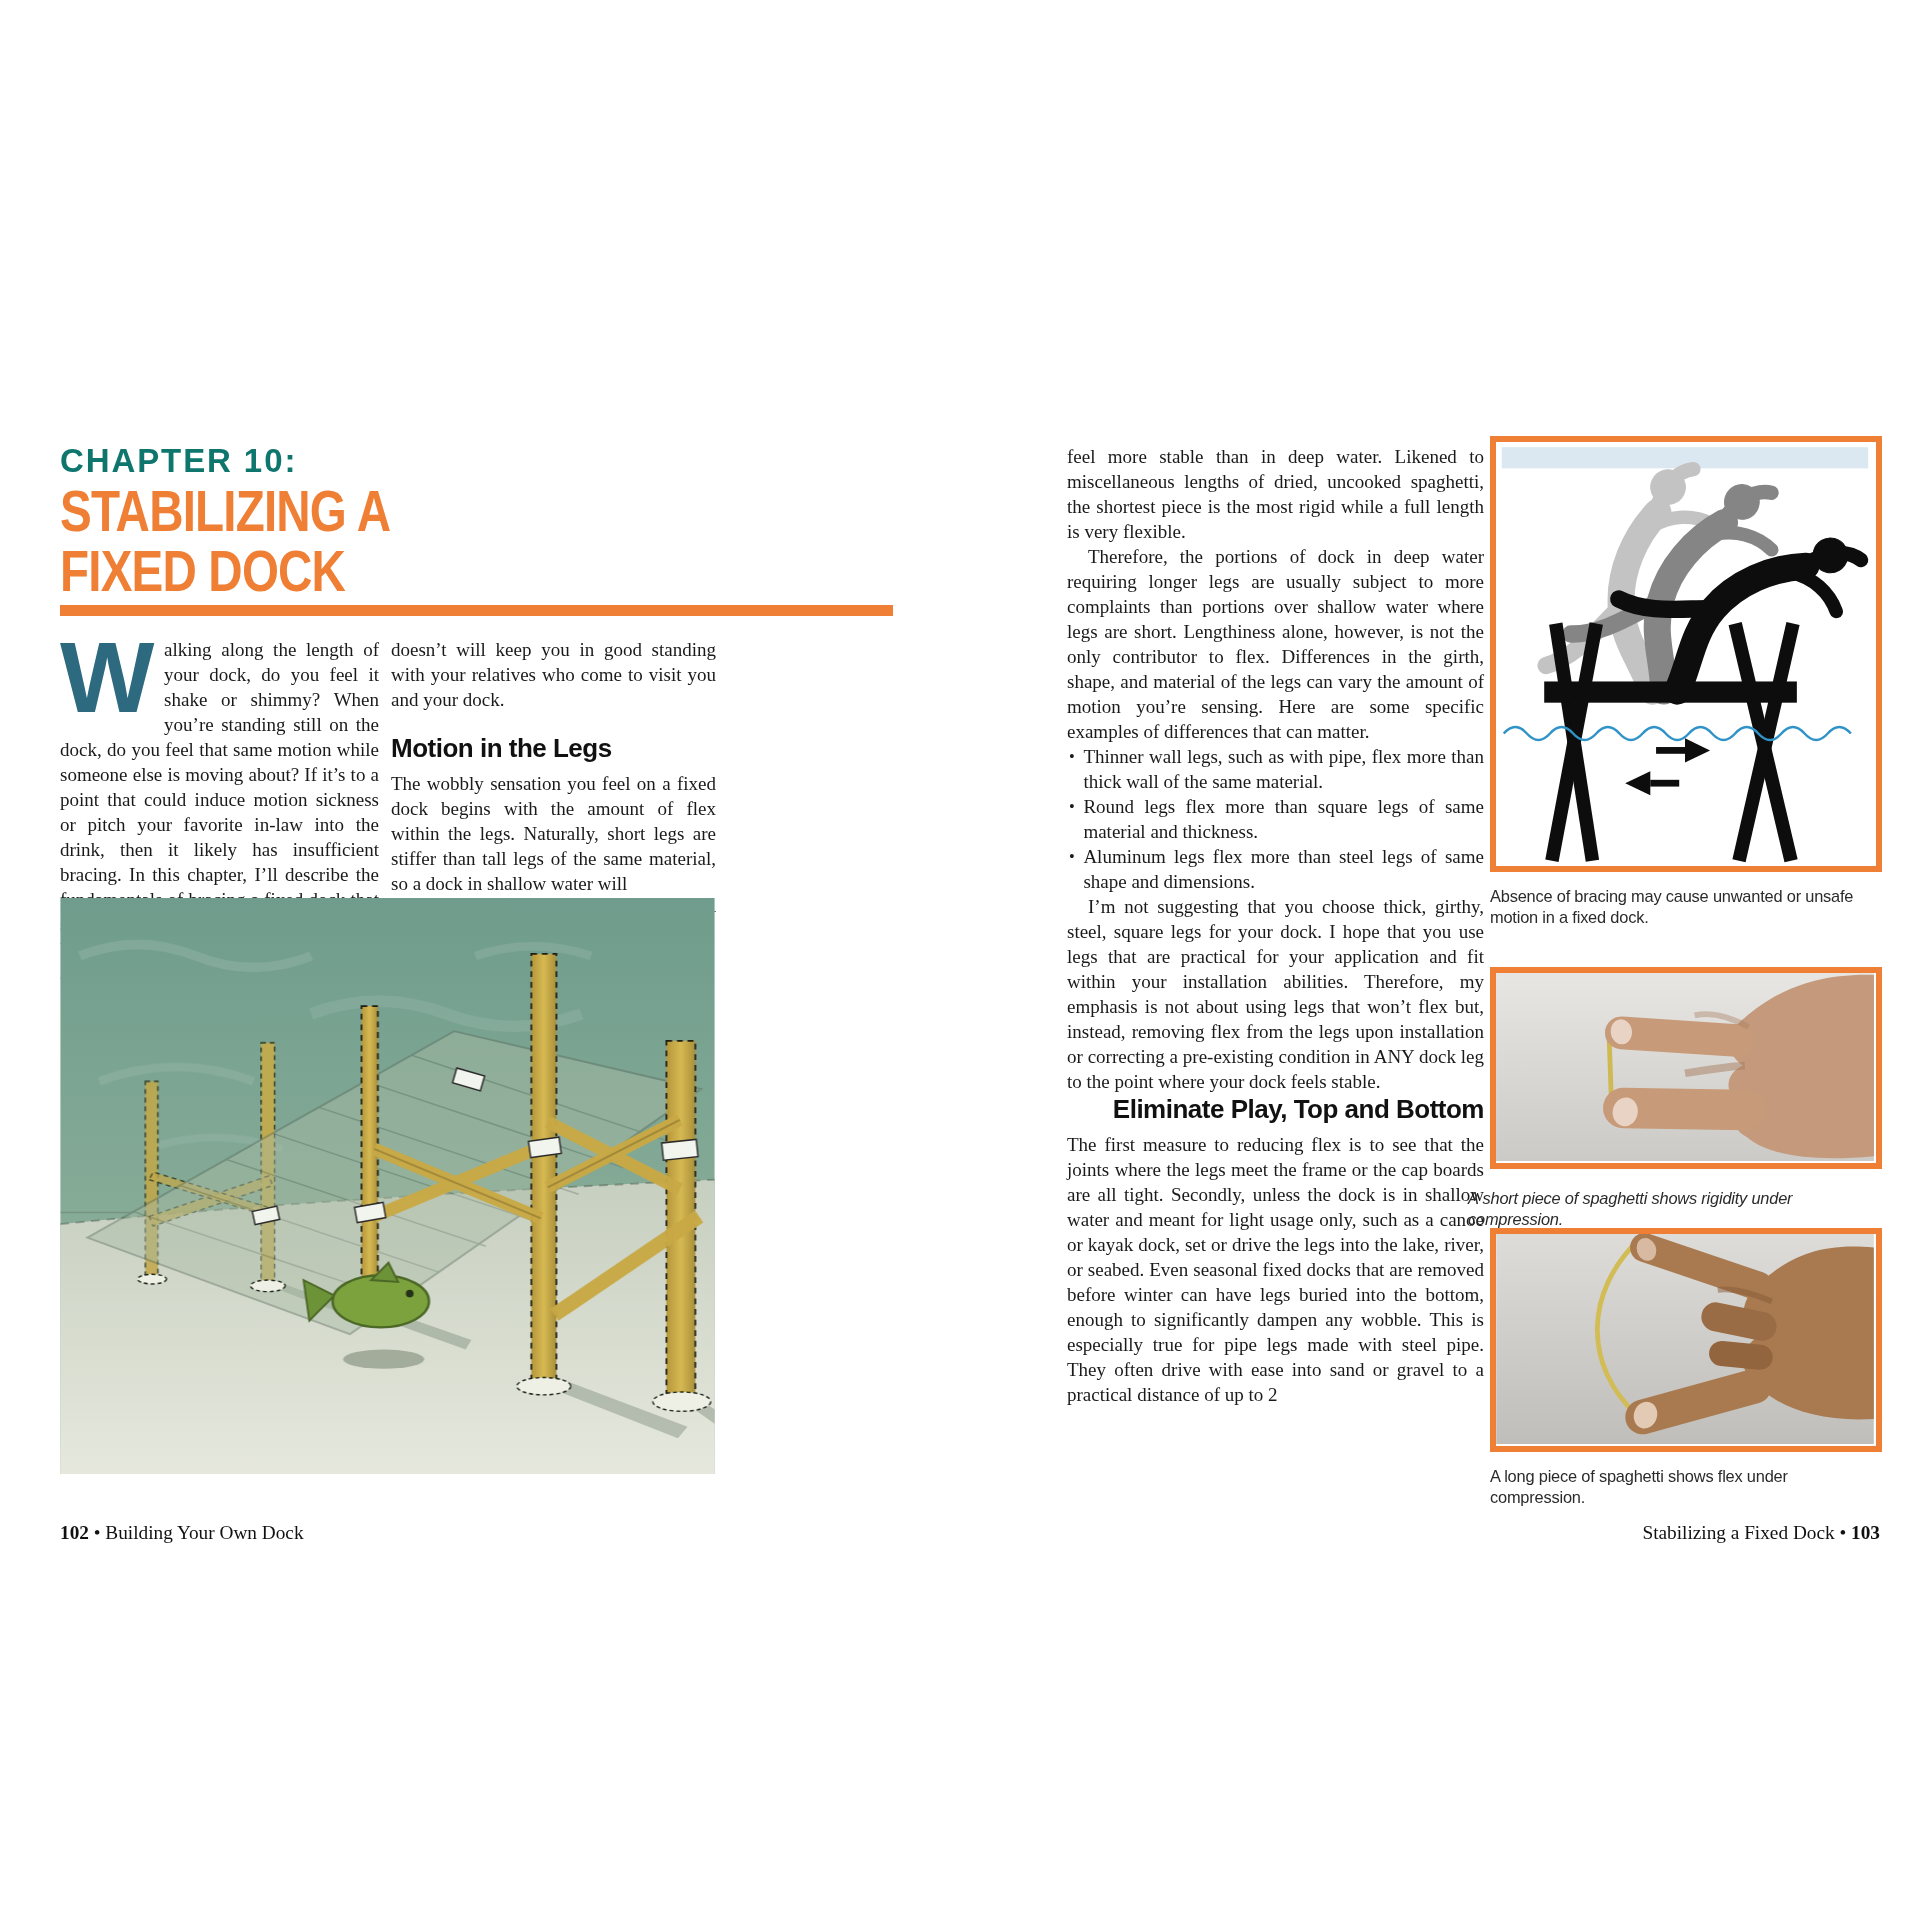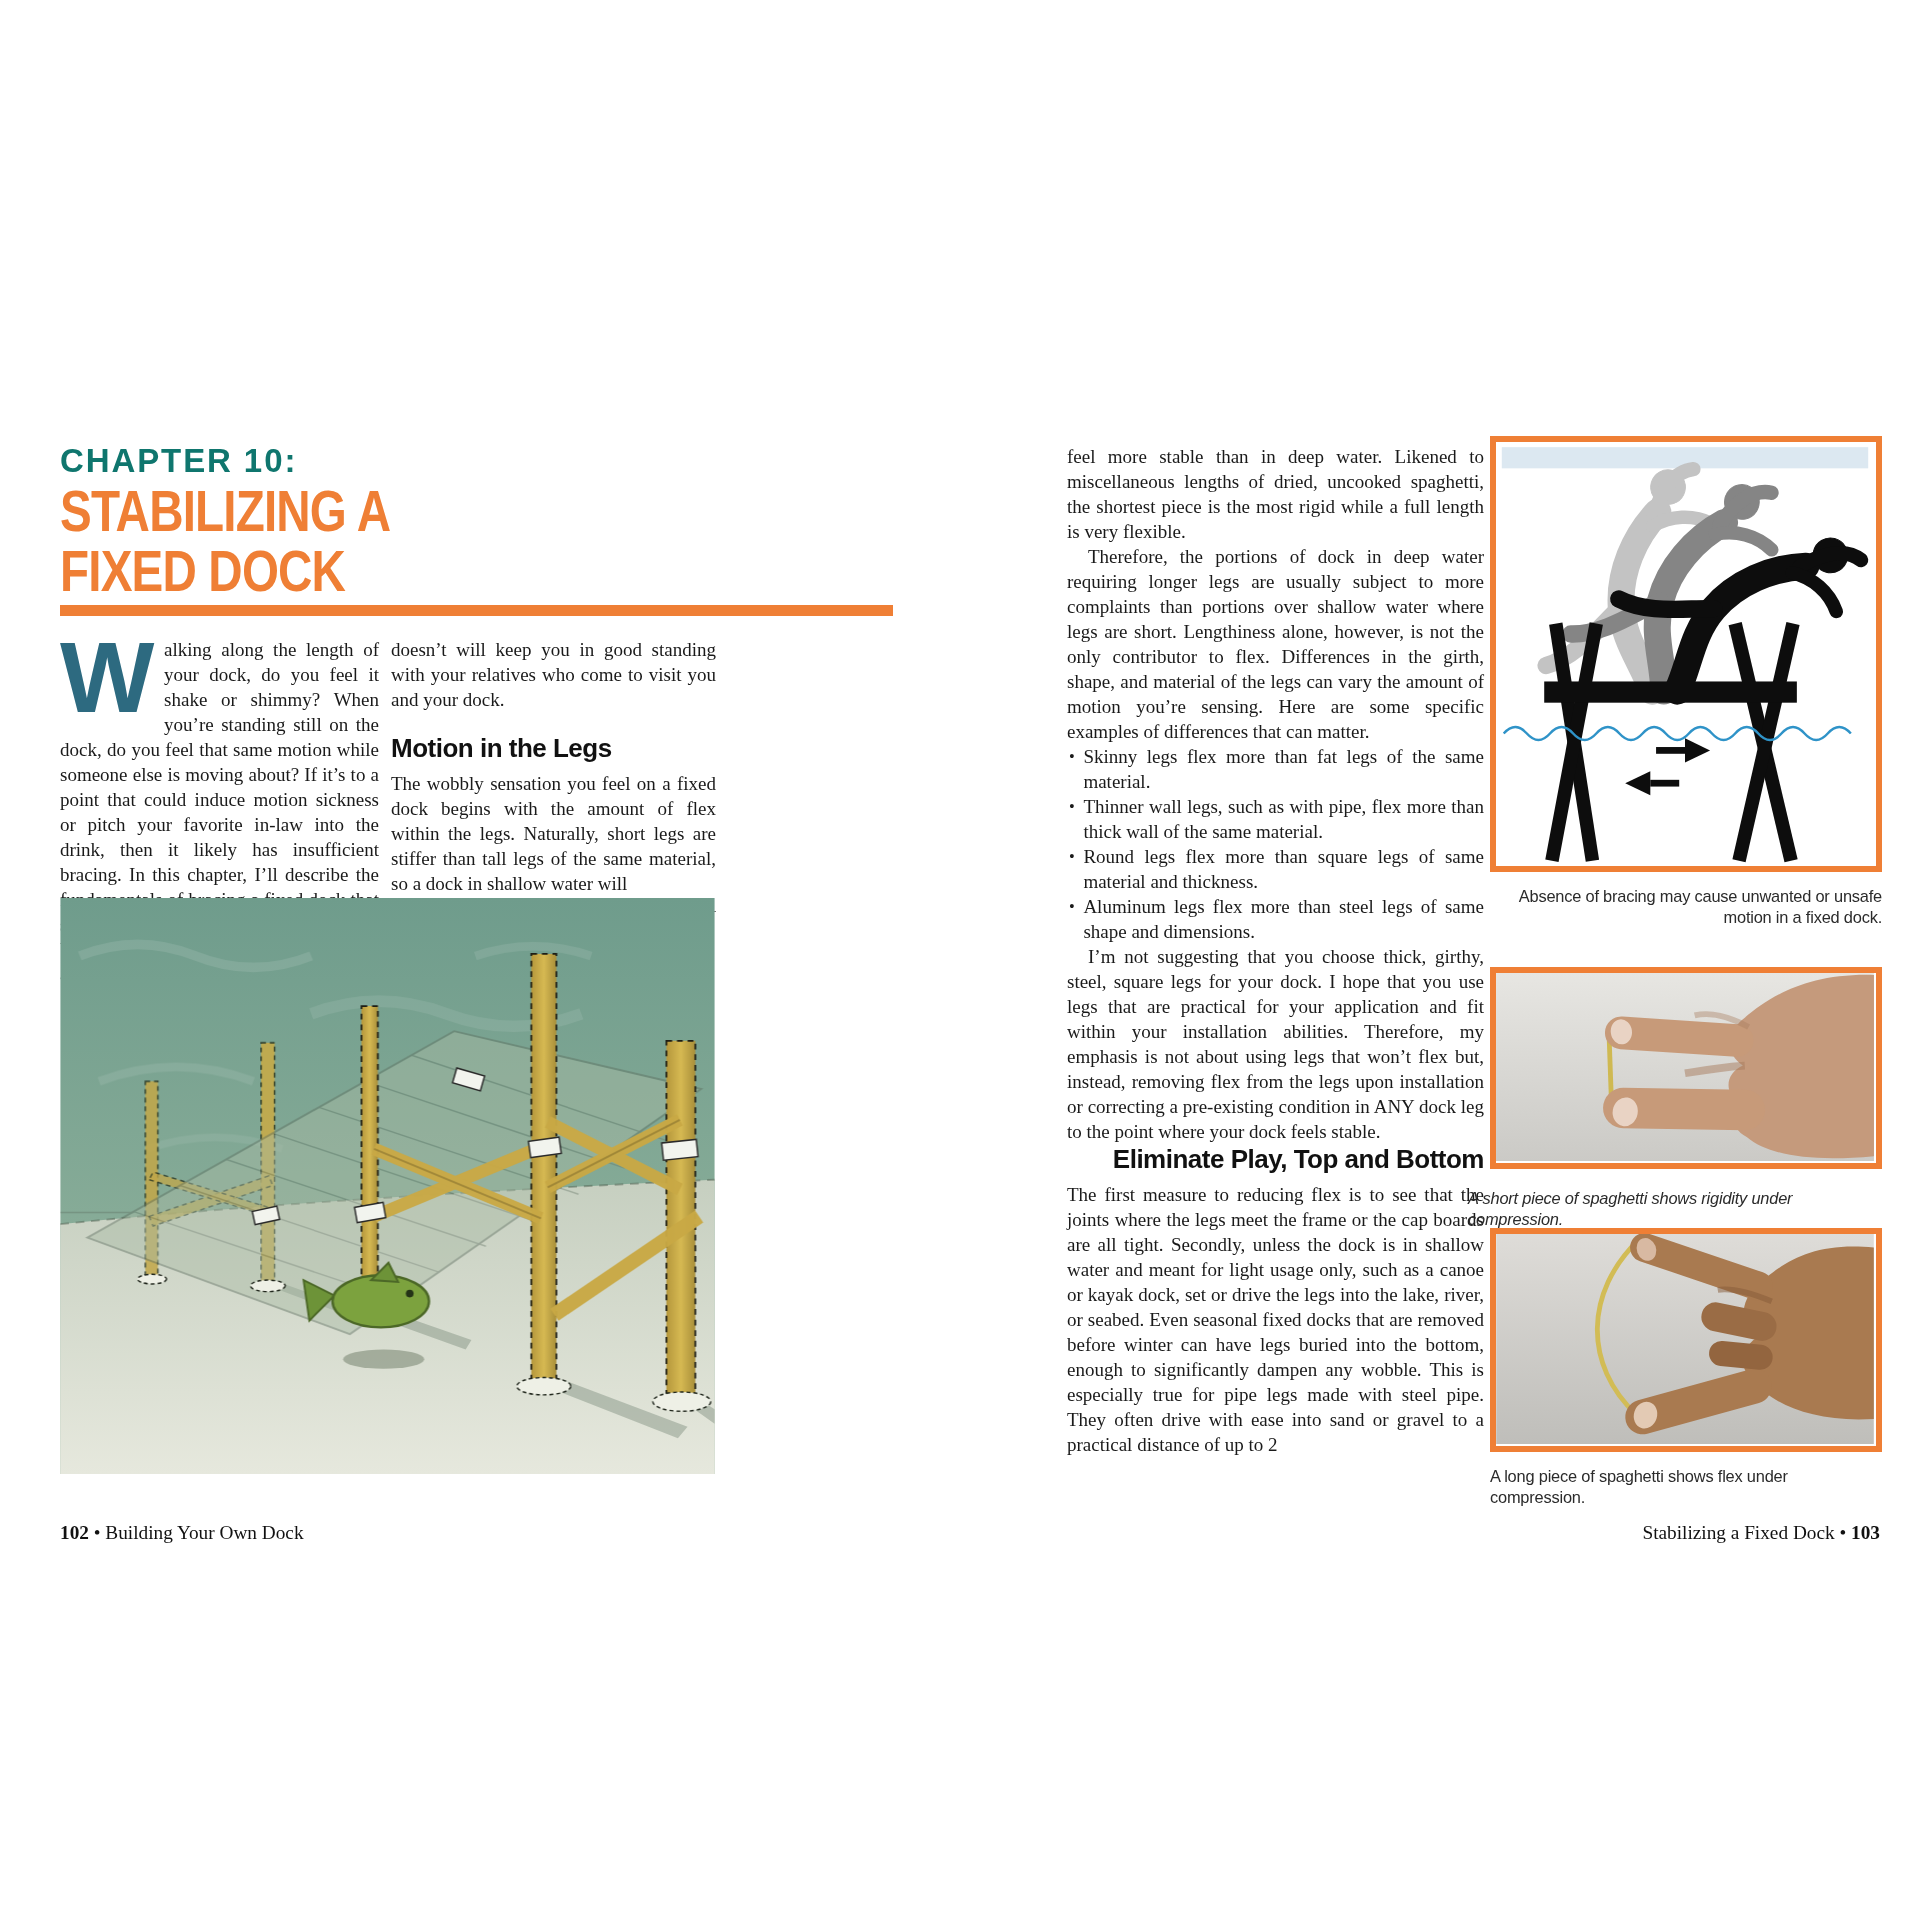--- a/index.html
+++ b/index.html
@@ -159,21 +159,20 @@
 
   <div class="abs footer" style="left:60px;top:1522px;">
     <span class="pagenum">102</span>
     <span>•</span>
     <span>Building Your Own Dock</span>
   </div>
 
   <div class="abs" style="left:1067px;top:444px;width:417px;">
     <div class="body">feel more stable than in deep water. Likened to miscellaneous lengths of dried, uncooked spaghetti, the shortest piece is the most rigid while a full length is very flexible.</div>
     <div class="body indent">Therefore, the portions of dock in deep water requiring longer legs are usually subject to more complaints than portions over shallow water where legs are short. Lengthiness alone, however, is not the only contributor to flex. Differences in the girth, shape, and material of the legs can vary the amount of motion you’re sensing. Here are some specific examples of differences that can matter.</div>
-    <div class="body bullet-item">Skinny legs flex more than fat legs of the same material.</div>
     <div class="body bullet-item">Thinner wall legs, such as with pipe, flex more than thick wall of the same material.</div>
     <div class="body bullet-item">Round legs flex more than square legs of same material and thickness.</div>
     <div class="body bullet-item">Aluminum legs flex more than steel legs of same shape and dimensions.</div>
     <div class="body indent">I’m not suggesting that you choose thick, girthy, steel, square legs for your dock. I hope that you use legs that are practical for your application and fit within your installation abilities. Therefore, my emphasis is not about using legs that won’t flex but, instead, removing flex from the legs upon installation or correcting a pre-existing condition in ANY dock leg to the point where your dock feels stable.</div>
     <h2 class="sec-head" style="margin-top:0;text-align:right;">Eliminate Play, Top and Bottom</h2>
     <div class="body" style="margin-top:6.8px;">The first measure to reducing flex is to see that the joints where the legs meet the frame or the cap boards are all tight. Secondly, unless the dock is in shallow water and meant for light usage only, such as a canoe or kayak dock, set or drive the legs into the lake, river, or seabed. Even seasonal fixed docks that are removed before winter can have legs buried into the bottom, enough to significantly dampen any wobble. This is especially true for pipe legs made with steel pipe. They often drive with ease into sand or gravel to a practical distance of up to 2</div>
   </div>
 
   <div class="abs fig" style="left:1490px;top:436px;width:392px;height:436px;">
     <svg width="378" height="423" viewBox="0 0 392 438">
@@ -203,21 +202,21 @@
       <path d="M8,302 c8,-9 16,-9 24,0 s16,9 24,0 s16,-9 24,0 s16,9 24,0 s16,-9 24,0 s16,9 24,0 s16,-9 24,0 s16,9 24,0 s16,-9 24,0 s16,9 24,0 s16,-9 24,0 s16,9 24,0 s16,-9 24,0 s16,9 24,0 s16,-9 24,0" fill="none" stroke="#2f93c8" stroke-width="2.5"></path>
 
       <g fill="#0d0d0d">
         <rect x="166" y="316" width="30" height="7"></rect>
         <polygon points="196,307 222,319.5 196,332"></polygon>
         <rect x="160" y="350" width="30" height="7"></rect>
         <polygon points="160,341 134,353.5 160,366"></polygon>
       </g>
     </svg>
   </div>
-  <div class="abs caption" style="left:1490px;top:886px;width:392px;text-align:right;">Absence of bracing may cause unwanted or unsafe motion in a fixed dock.</div>
+  <div class="abs caption" style="left:1490px;top:886px;width:392px;">Absence of bracing may cause unwanted or unsafe motion in a fixed dock.</div>
 
   <div class="abs fig" style="left:1490px;top:967px;width:392px;height:202px;">
     <svg width="378" height="188" viewBox="0 0 392 195">
       <defs>
         <linearGradient id="bg2" x1="0" y1="0" x2="0" y2="1">
           <stop offset="0" stop-color="#e7e6e2"></stop>
             <stop offset="1" stop-color="#cbcac6"></stop>
         </linearGradient>
       </defs>
       <rect width="392" height="195" fill="url(#bg2)"></rect>

